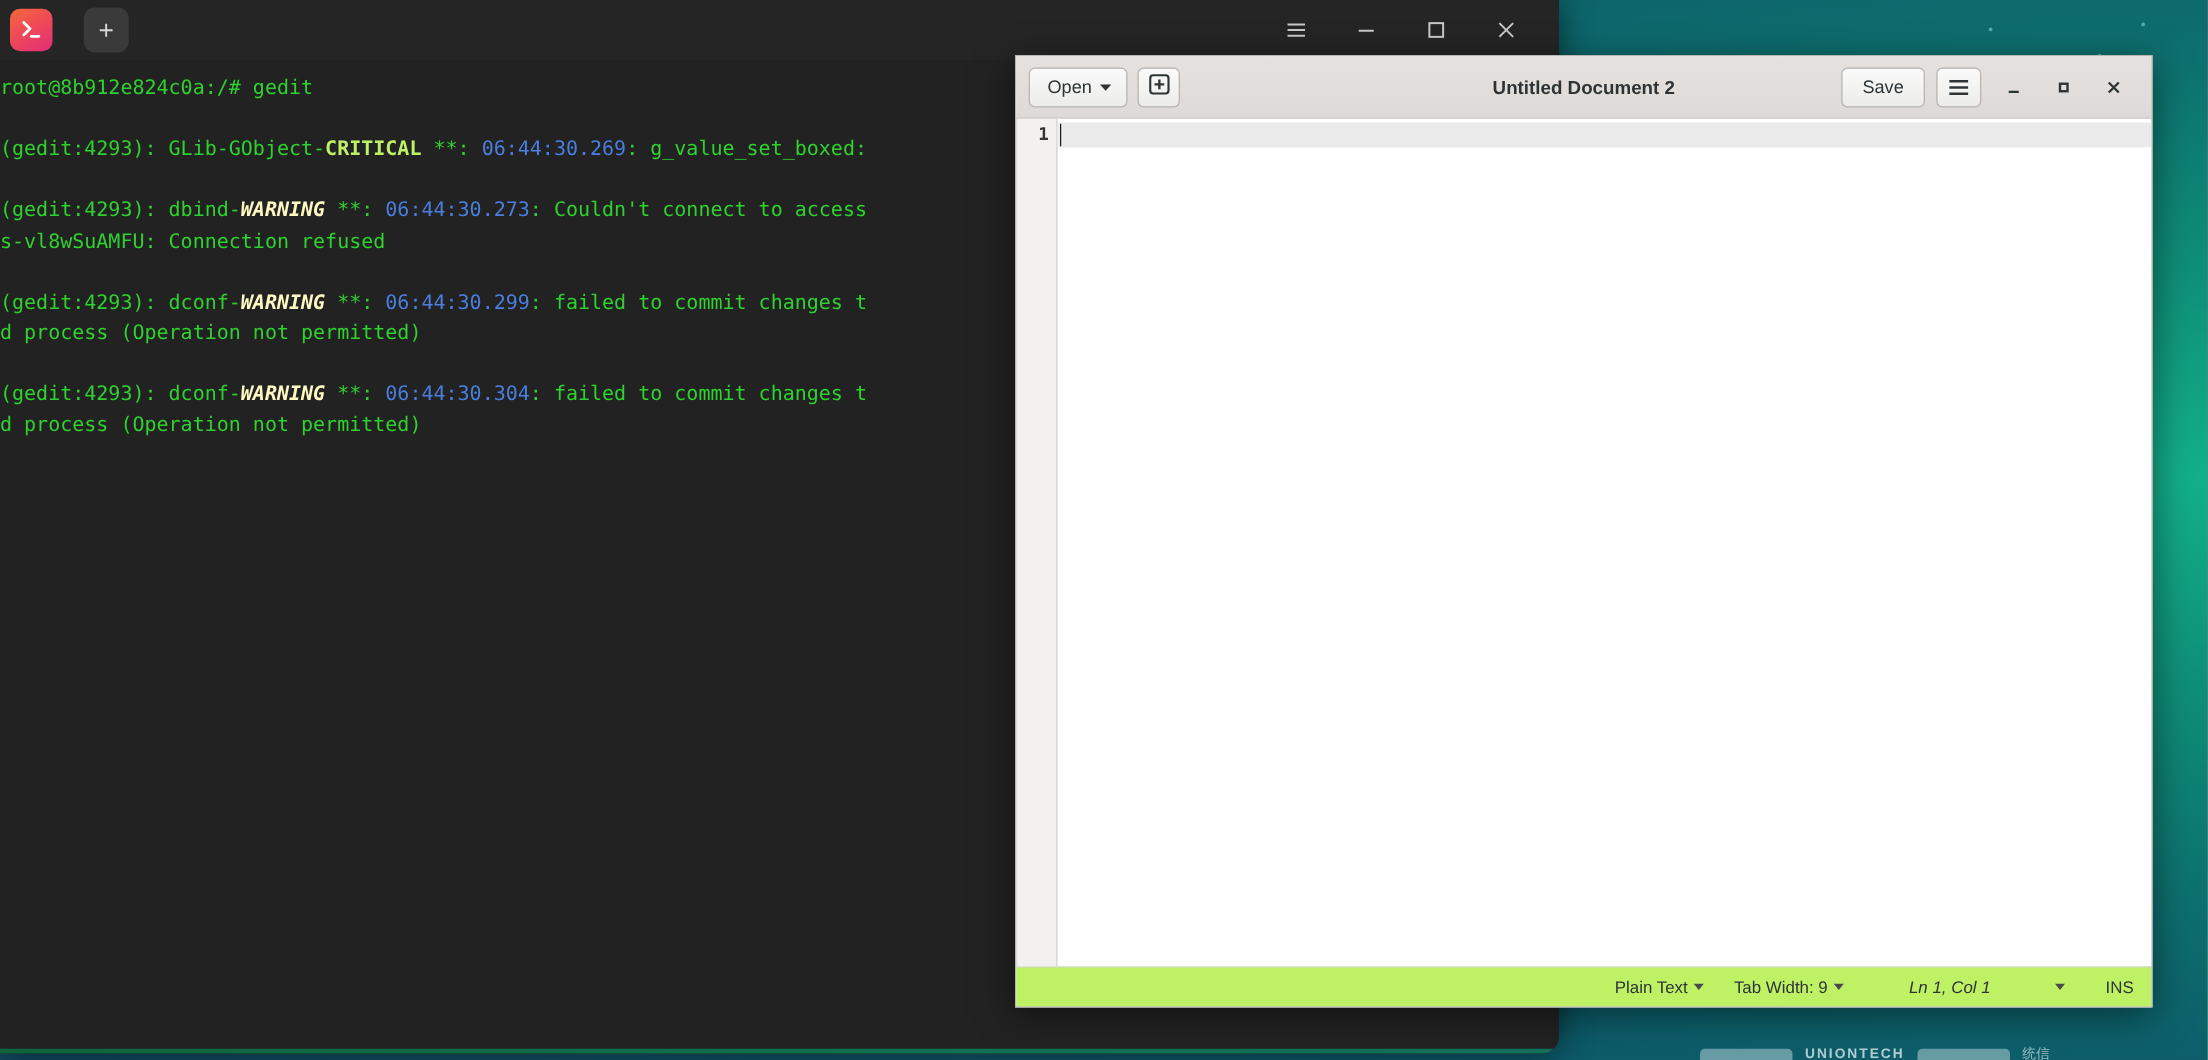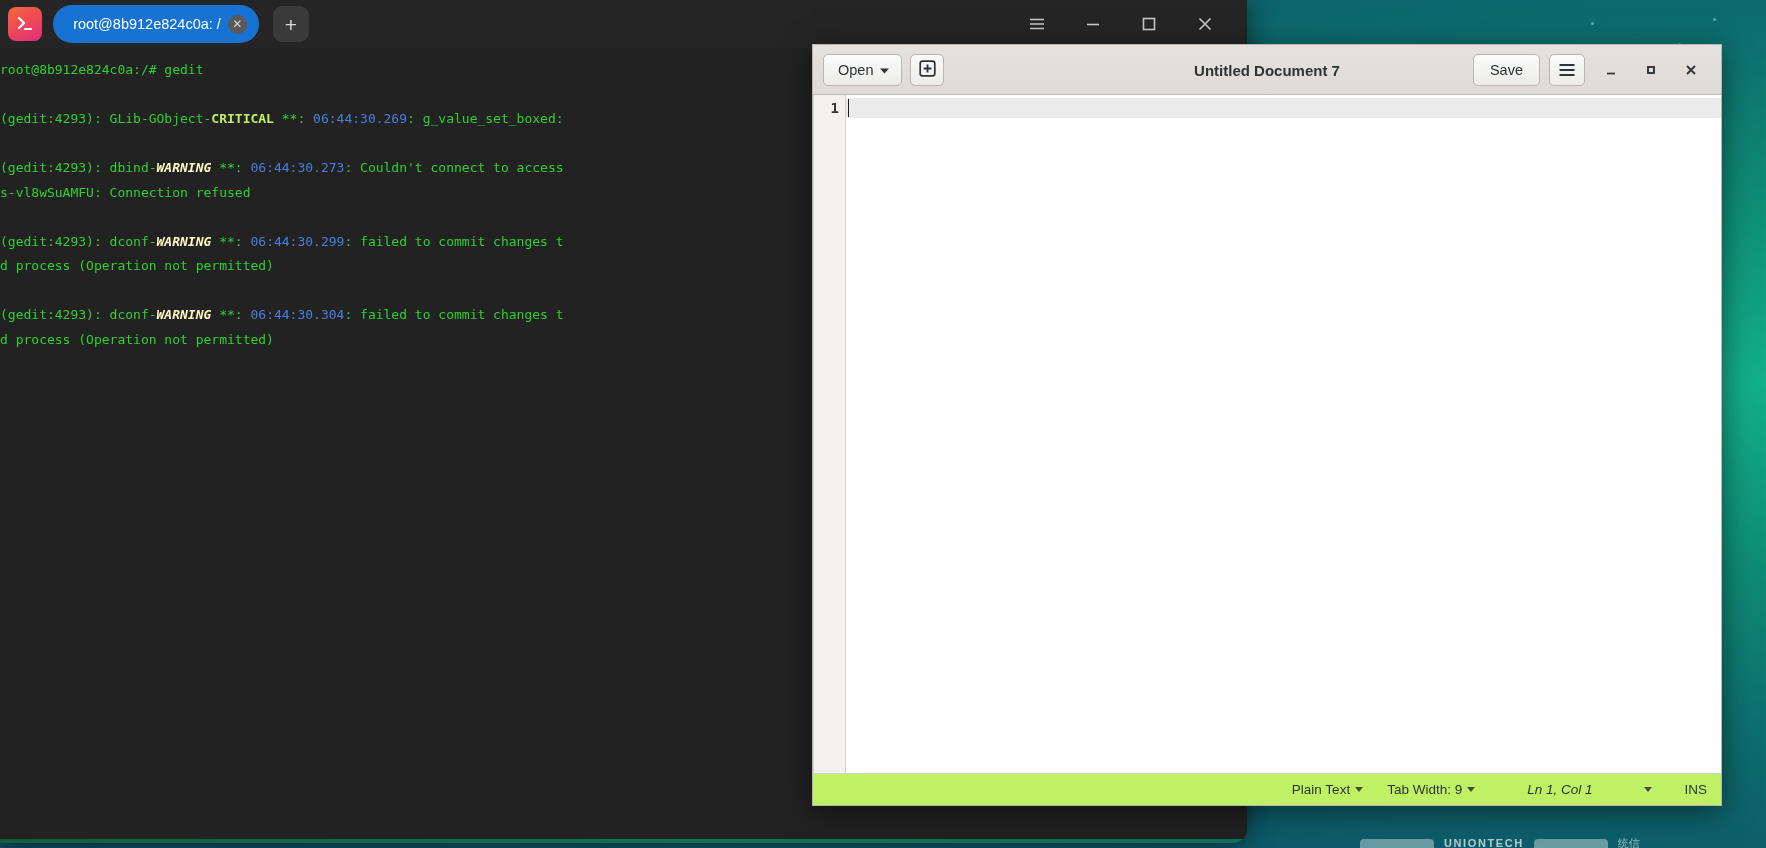--- a/index.html
+++ b/index.html
@@ -94,21 +94,21 @@
   }
   .twc {
     width: 56px; height: 48px;
     display: flex; align-items: center; justify-content: center;
   }
   .twc svg { display: block; }
   #terminal-body {
     position: absolute; left: 0; top: 48px; right: 0; bottom: 0;
     background: #222222;
     font-family: "DejaVu Sans Mono", monospace;
-    font-size: 13px;
+    font-size: 16px;
     line-height: 24.5px;
     padding: 10px 0 0 0;
     white-space: pre;
     overflow: hidden;
   }
   .tline { height: 24.5px; }
   .t-green  { color: #2fd12f; }
   .t-blue   { color: #4a7fe0; }
   .t-cyan   { color: #bef264; font-weight: bold; }
   .t-yellow { color: #fef9c3; font-weight: bold; font-style: italic; }
@@ -244,24 +244,20 @@
 
   <div id="terminal-titlebar">
 
     <div id="terminal-app-icon">
       <svg width="20" height="20" viewBox="0 0 20 20">
         <path d="M4 4 L9 9 L4 14" stroke="#ffffff" stroke-width="2.2" fill="none" stroke-linecap="round" stroke-linejoin="round"></path>
         <path d="M10 15 L16 15" stroke="#ffffff" stroke-width="2.2" fill="none" stroke-linecap="round"></path>
       </svg>
     </div>
 
-    <div id="terminal-tab">
-      <span id="terminal-tab-label">root@8b912e824c0a: /</span>
-      <span id="terminal-tab-close">✕</span>
-    </div>
 
     <div id="terminal-newtab">+</div>
 
     <div id="terminal-winctl">
       <div class="twc">
         <svg width="20" height="20" viewBox="0 0 20 20">
           <path d="M3 5.5h14M3 10h14M3 14.5h14" stroke="#c9c9c9" stroke-width="1.6" fill="none"></path>
         </svg>
       </div>
       <div class="twc">
@@ -301,21 +297,21 @@
 
     <div class="gbtn" id="gedit-newdoc-button">
       <span>
         <svg width="17" height="17" viewBox="0 0 17 17">
           <rect x="1.2" y="1.2" width="14.6" height="14.6" rx="2.4" stroke="#2e3436" stroke-width="1.7" fill="none"></rect>
           <path d="M8.5 4.6v7.8M4.6 8.5h7.8" stroke="#2e3436" stroke-width="1.9" fill="none"></path>
         </svg>
       </span>
     </div>
 
-    <div id="gedit-title">Untitled Document 7</div>
+    <div id="gedit-title">Untitled Document 2</div>
 
     <div id="gedit-header-right">
       <div class="gbtn" id="gedit-save-button">
         <span>Save</span>
       </div>
       <div class="gbtn" id="gedit-menu-button">
         <svg width="20" height="16" viewBox="0 0 20 16">
           <path d="M2.5 3h15M2.5 8h15M2.5 13h15" stroke="#2e3436" stroke-width="1.9" fill="none"></path>
         </svg>
       </div>

